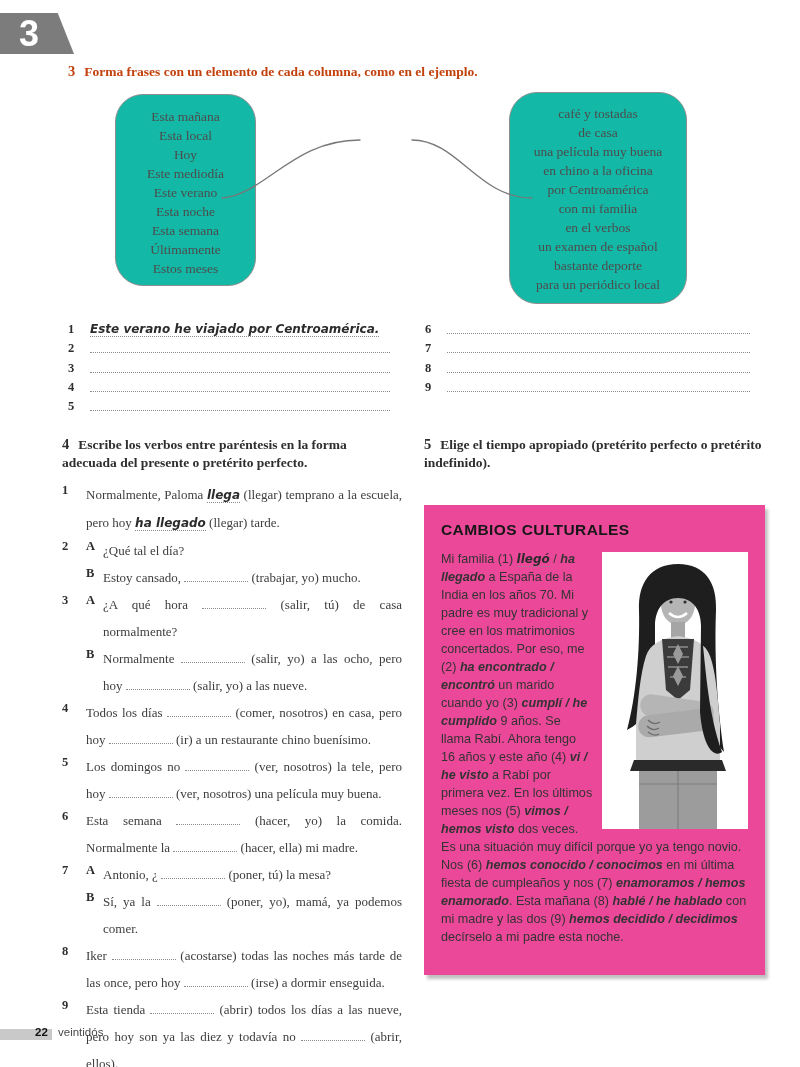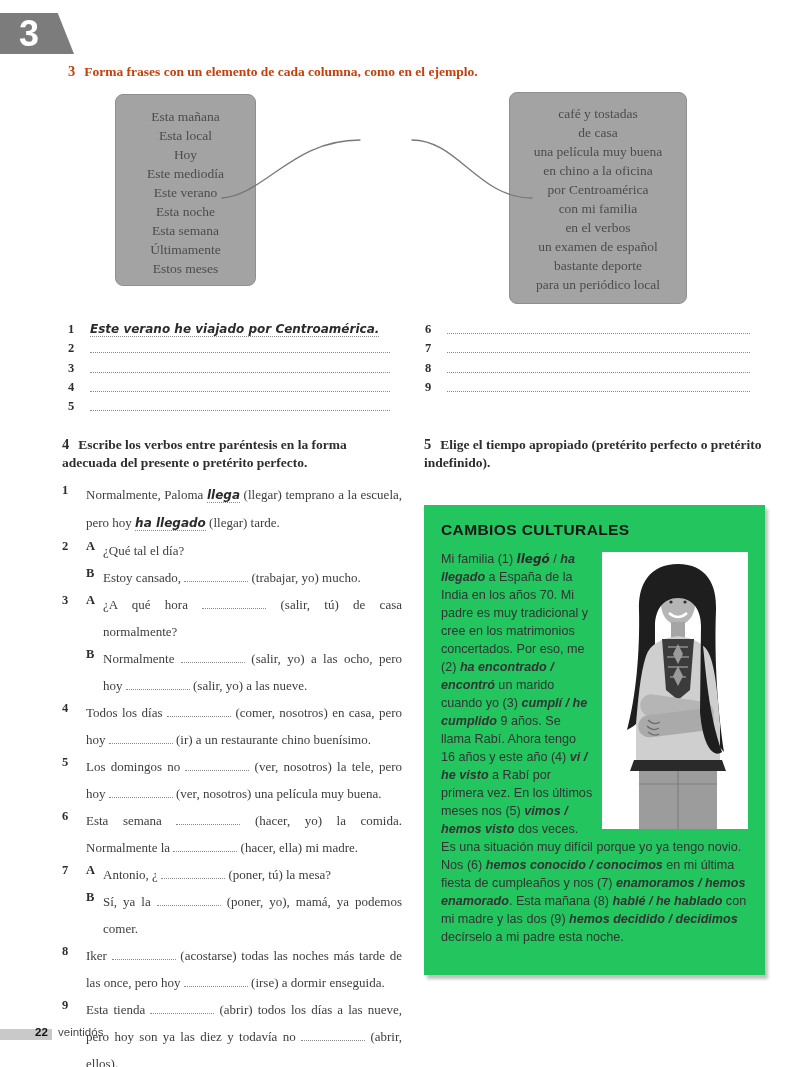--- a/index.html
+++ b/index.html
@@ -14,22 +14,22 @@
   .chapter-tab span { color:#fff; font-size:36px; font-weight:bold;
                       font-family:"Liberation Sans",sans-serif; margin-left:19px; line-height:1; }
 
   
   .ex-head { position:absolute; font-size:13.5px; font-weight:bold; color:#c2410c; }
   .ex3-head { left:68px; top:63px; width:700px; }
   .ex-num { font-size:14.5px; margin-right:9px; }
   .ex-head2 { font-size:13.5px; font-weight:bold; line-height:18px; color:#2e2e2e; }
 
   
-  .wordbox { position:absolute; border:1.3px solid #8f8f8f; border-radius:8px;
-             text-align:center; font-size:13.5px; line-height:19px; color:#4c4c4c; background:#a3a3a3; }
+  .wordbox { position:absolute; border:1.3px solid #8f8f8f; border-radius:28px;
+             text-align:center; font-size:13.5px; line-height:19px; color:#4c4c4c; background:#14b8a6; }
   .box1 { left:115px; top:94px; width:141px; height:192px; padding-top:12px; }
   .box2 { left:322px; top:94px; width:130px; height:212px; padding-top:11px; }
   .box3 { left:509px; top:92px; width:178px; height:212px; padding-top:11px; }
   .connectors { position:absolute; left:200px; top:128px; pointer-events:none; }
 
   
   .answers { position:absolute; }
   .answers-left  { left:68px;  top:318px; width:322px; }
   .answers-right { left:425px; top:318px; width:325px; }
   .ans-row { display:flex; height:19.2px; align-items:flex-end; }
@@ -47,21 +47,21 @@
   .i-body { flex:1; min-width:0; }
   .sub-row { display:flex; }
   .i-sub { width:17px; flex:none; font-weight:bold; font-size:12.5px; line-height:18.6px; color:#2e2e2e; }
   .i-text { font-size:13px; line-height:27px; text-align:justify; color:#3d3d3d; }
   .blank { display:inline-block; width:64px; height:10px; border-bottom:1.5px dotted #8a8a8a; }
   .bi { font-weight:bold; font-style:italic; }
 
   
   .ex5 { position:absolute; left:424px; top:435px; width:341px; }
   .panel { position:absolute; left:0; top:70px; width:341px; height:470px;
-           background:#22c55e; box-shadow:3px 4px 3px rgba(0,0,0,0.25);
+           background:#ec4899; box-shadow:3px 4px 3px rgba(0,0,0,0.25);
            padding:16px 17px 12px 17px; overflow:hidden; }
   .panel-title { font-family:"Liberation Sans",sans-serif; font-weight:bold; font-size:15.5px;
                  letter-spacing:0.4px; color:#161616; margin-bottom:11px; }
   .panel-body { font-family:"Liberation Sans",sans-serif; font-size:12.6px;
                 line-height:18px; color:#333; }
   .panel-body .hand { font-size:12px; }
   .photo { float:right; width:146px; height:277px; margin:2px 0 8px 9px; background:#fff; }
 
   
   .footer-bar  { position:absolute; left:0; top:1029px; width:52px; height:11px; background:#c9c9c9; }

